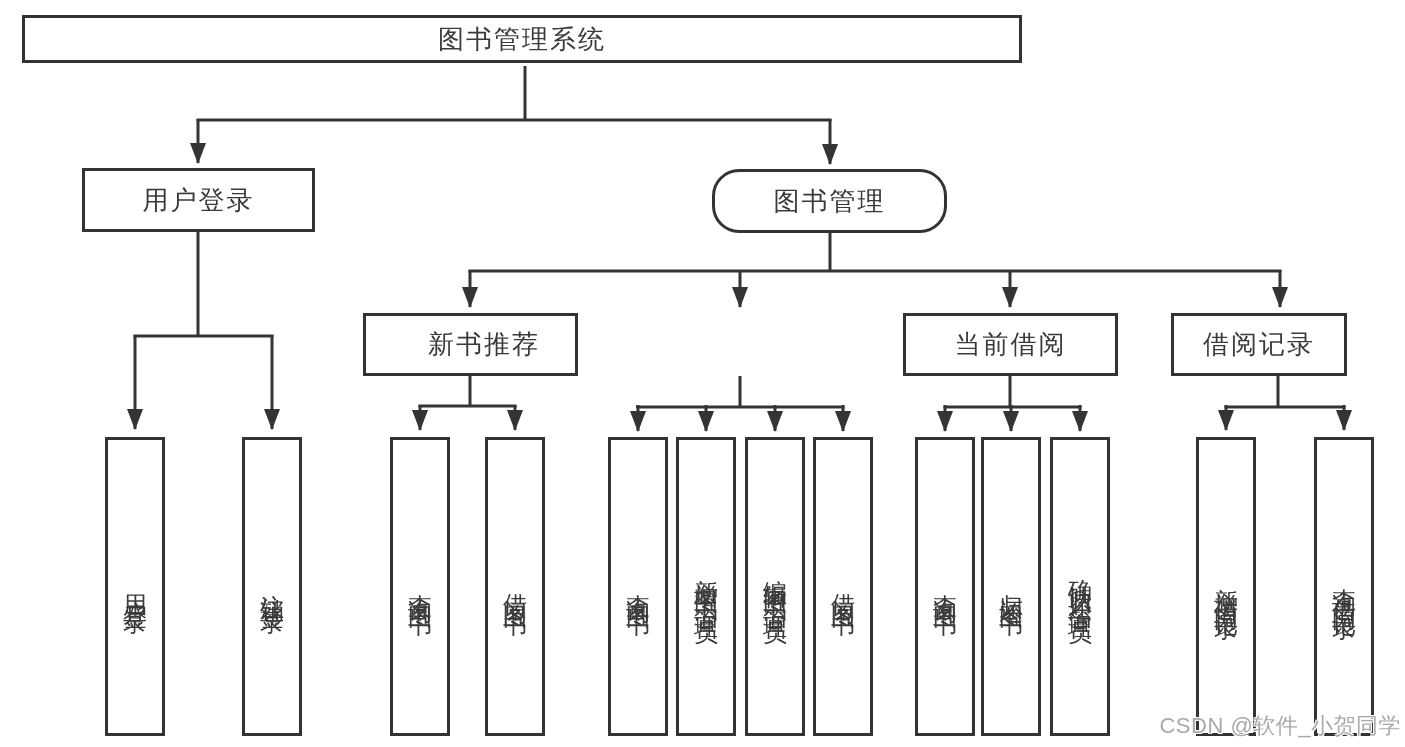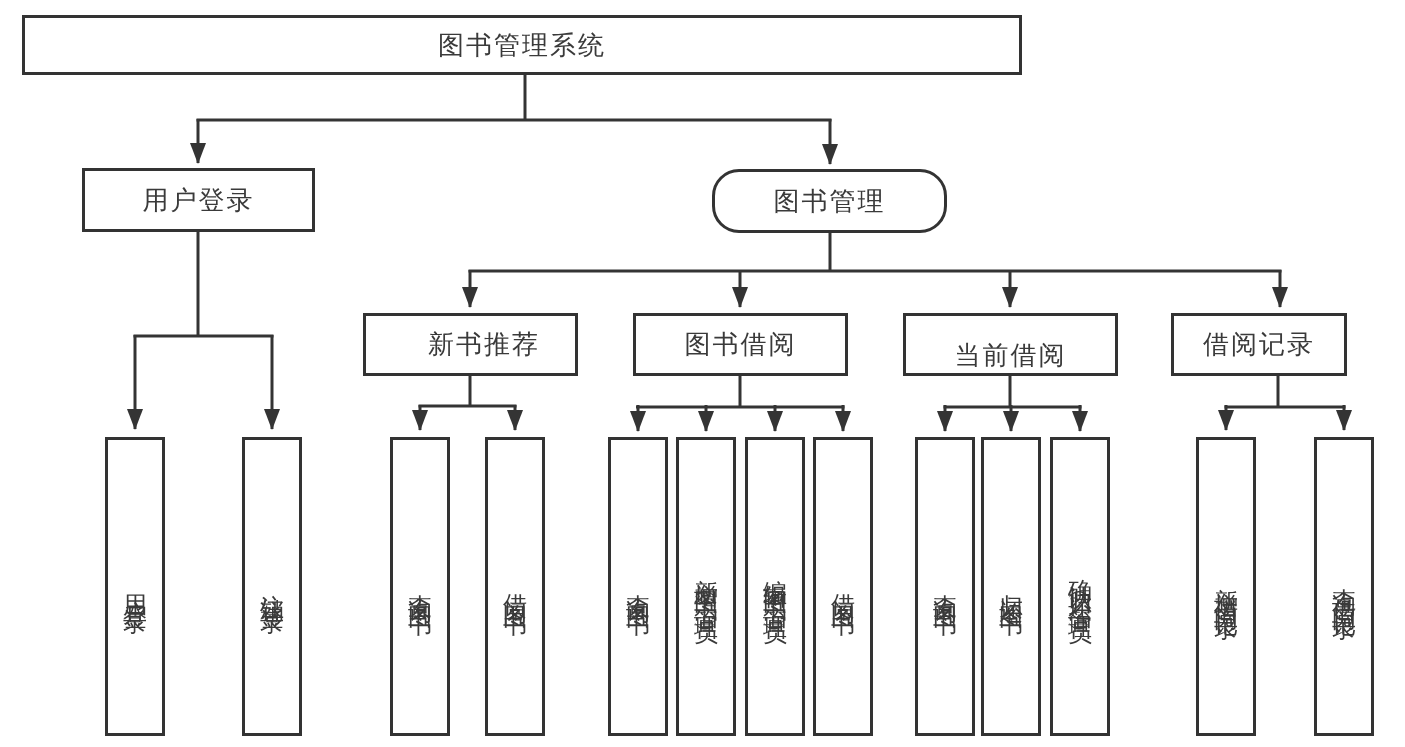--- a/index.html
+++ b/index.html
@@ -123,38 +123,35 @@
     </g>
 
     <g>
       <line x1="1278" y1="376" x2="1278" y2="407"></line>
       <line x1="1224.5" y1="407" x2="1345.5" y2="407"></line>
       <line x1="1226" y1="405" x2="1226" y2="430" marker-end="url(#ah)"></line>
       <line x1="1344" y1="405" x2="1344" y2="430" marker-end="url(#ah)"></line>
     </g>
   </svg>
 
-  <div class="box" style="left:22px;top:15px;width:1000px;height:60px;">
+  <div class="box" style="left:22px;top:15px;width:1000px;height:48px;">
     <span class="hlbl">图书管理系统</span>
   </div>
 
   <div class="box" style="left:82px;top:168px;width:233px;height:64px;">
     <span class="hlbl">用户登录</span>
   </div>
   <div class="box" style="left:712px;top:169px;width:235px;height:64px;border-radius:27px;">
     <span class="hlbl">图书管理</span>
   </div>
 
   <div class="box" style="left:363px;top:313px;width:215px;height:63px;padding-left:27px;">
     <span class="hlbl">新书推荐</span>
   </div>
-  <div class="box" style="left:633px;top:313px;width:215px;height:63px;">
-    <span class="hlbl">图书借阅</span>
-  </div>
-  <div class="box" style="left:903px;top:313px;width:215px;height:63px;align-items:flex-end;">
+  <div class="box" style="left:903px;top:313px;width:215px;height:63px;">
     <span class="hlbl">当前借阅</span>
   </div>
   <div class="box" style="left:1171px;top:313px;width:176px;height:63px;">
     <span class="hlbl">借阅记录</span>
   </div>
 
   <div class="box" style="left:105px;top:437px;width:60px;height:299px;">
     <span class="vlbl">用户登录</span>
   </div>
   <div class="box" style="left:242px;top:437px;width:60px;height:299px;">
@@ -191,14 +188,15 @@
     <span class="vlbl">确认归还（管理员）</span>
   </div>
 
   <div class="box" style="left:1196px;top:437px;width:60px;height:299px;">
     <span class="vlbl">新增借阅记录</span>
   </div>
   <div class="box" style="left:1314px;top:437px;width:60px;height:299px;">
     <span class="vlbl">查询借阅记录</span>
   </div>
 
+  <div class="watermark">CSDN @软件_小贺同学</div>
 
 </div>
 
 </body></html>

